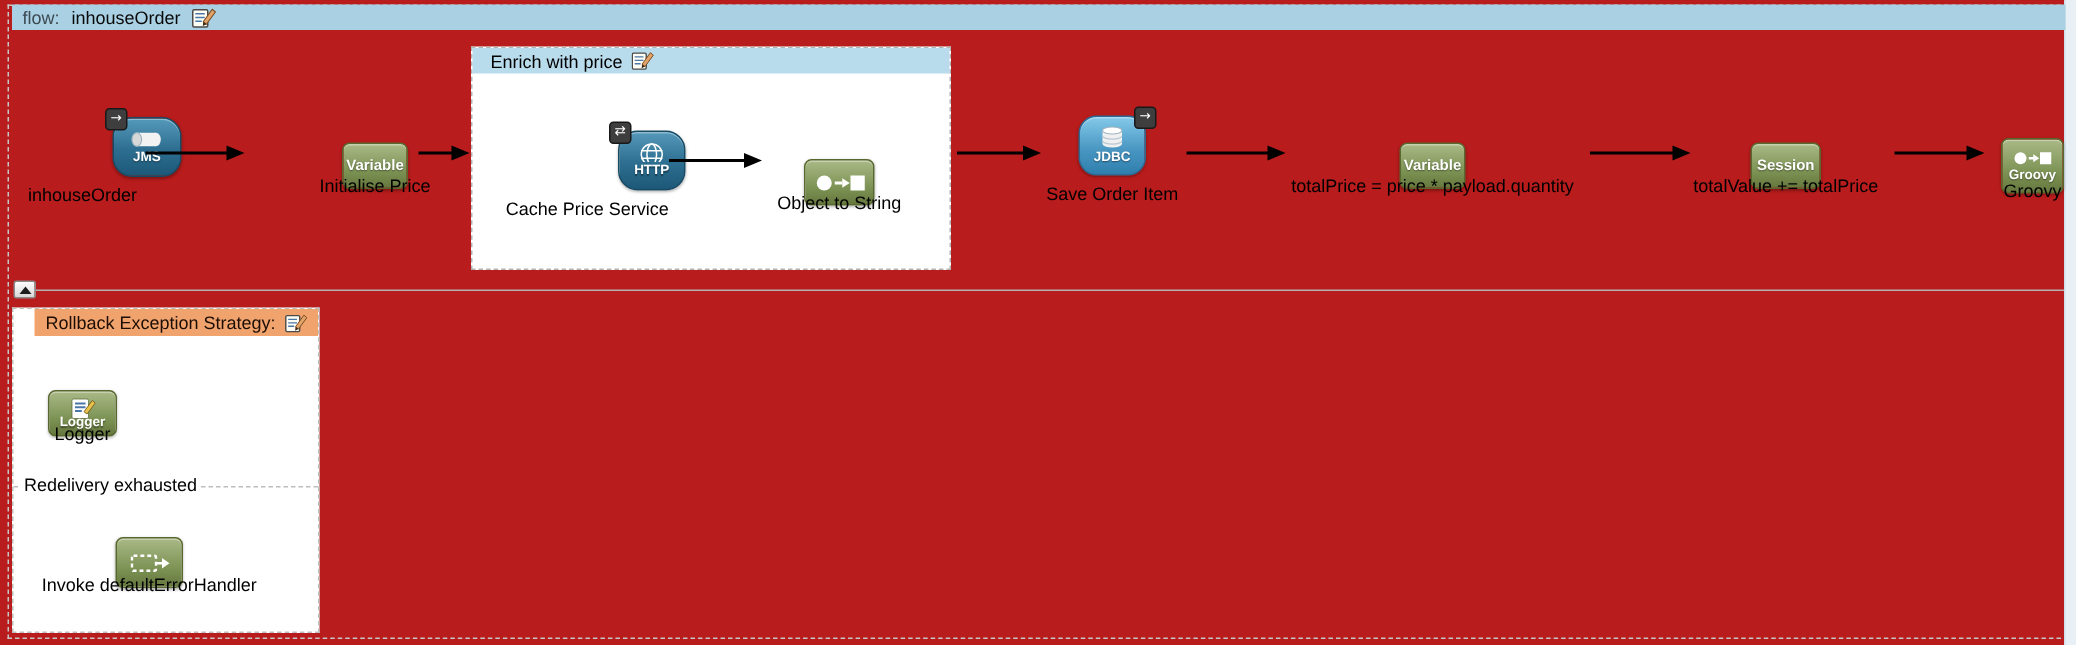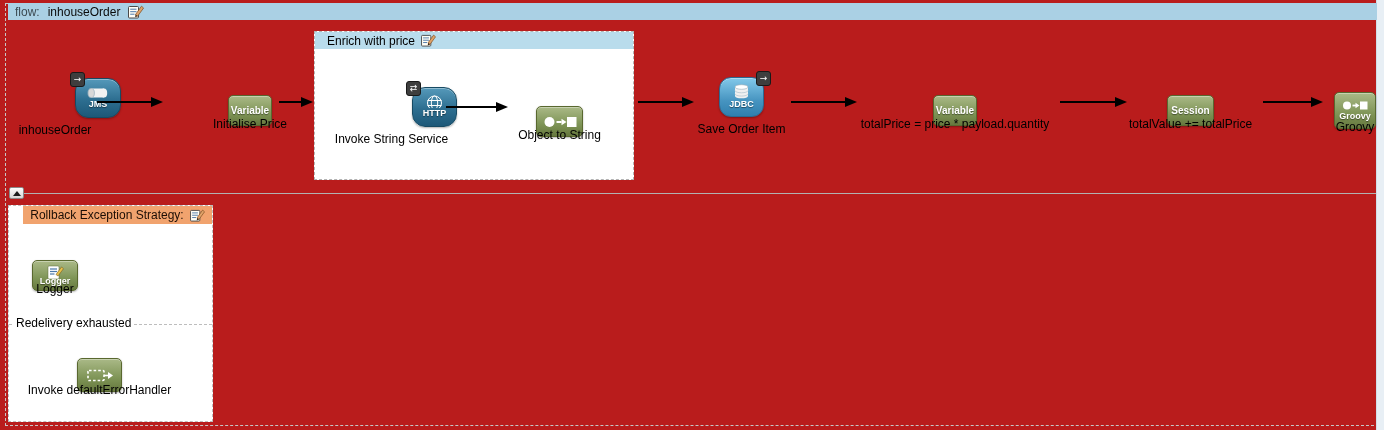--- a/index.html
+++ b/index.html
@@ -133,21 +133,21 @@
         <g stroke="#fff" fill="none" stroke-width="1">
           <circle cx="9.5" cy="8" r="7"></circle>
           <ellipse cx="9.5" cy="8" rx="3.2" ry="7"></ellipse>
           <line x1="2.5" y1="5.5" x2="16.5" y2="5.5"></line>
           <line x1="2.5" y1="10.5" x2="16.5" y2="10.5"></line>
         </g>
       </svg>
       <span class="icon-text small">HTTP</span>
     </div>
     <div class="badge">⇄</div>
-    <div class="caption">Invoke String Service</div>
+    <div class="caption">Cache Price Service</div>
   </div>
 
   <div class="arrow" style="left:446px;top:102px;width:62px">
     <i class="shaft"></i>
       <i class="head"></i>
   </div>
 
   <div class="node" style="left:536px;top:92px;width:47px;height:31px">
     <div class="icon green">
       <svg width="34" height="14" viewBox="0 0 34 14">

